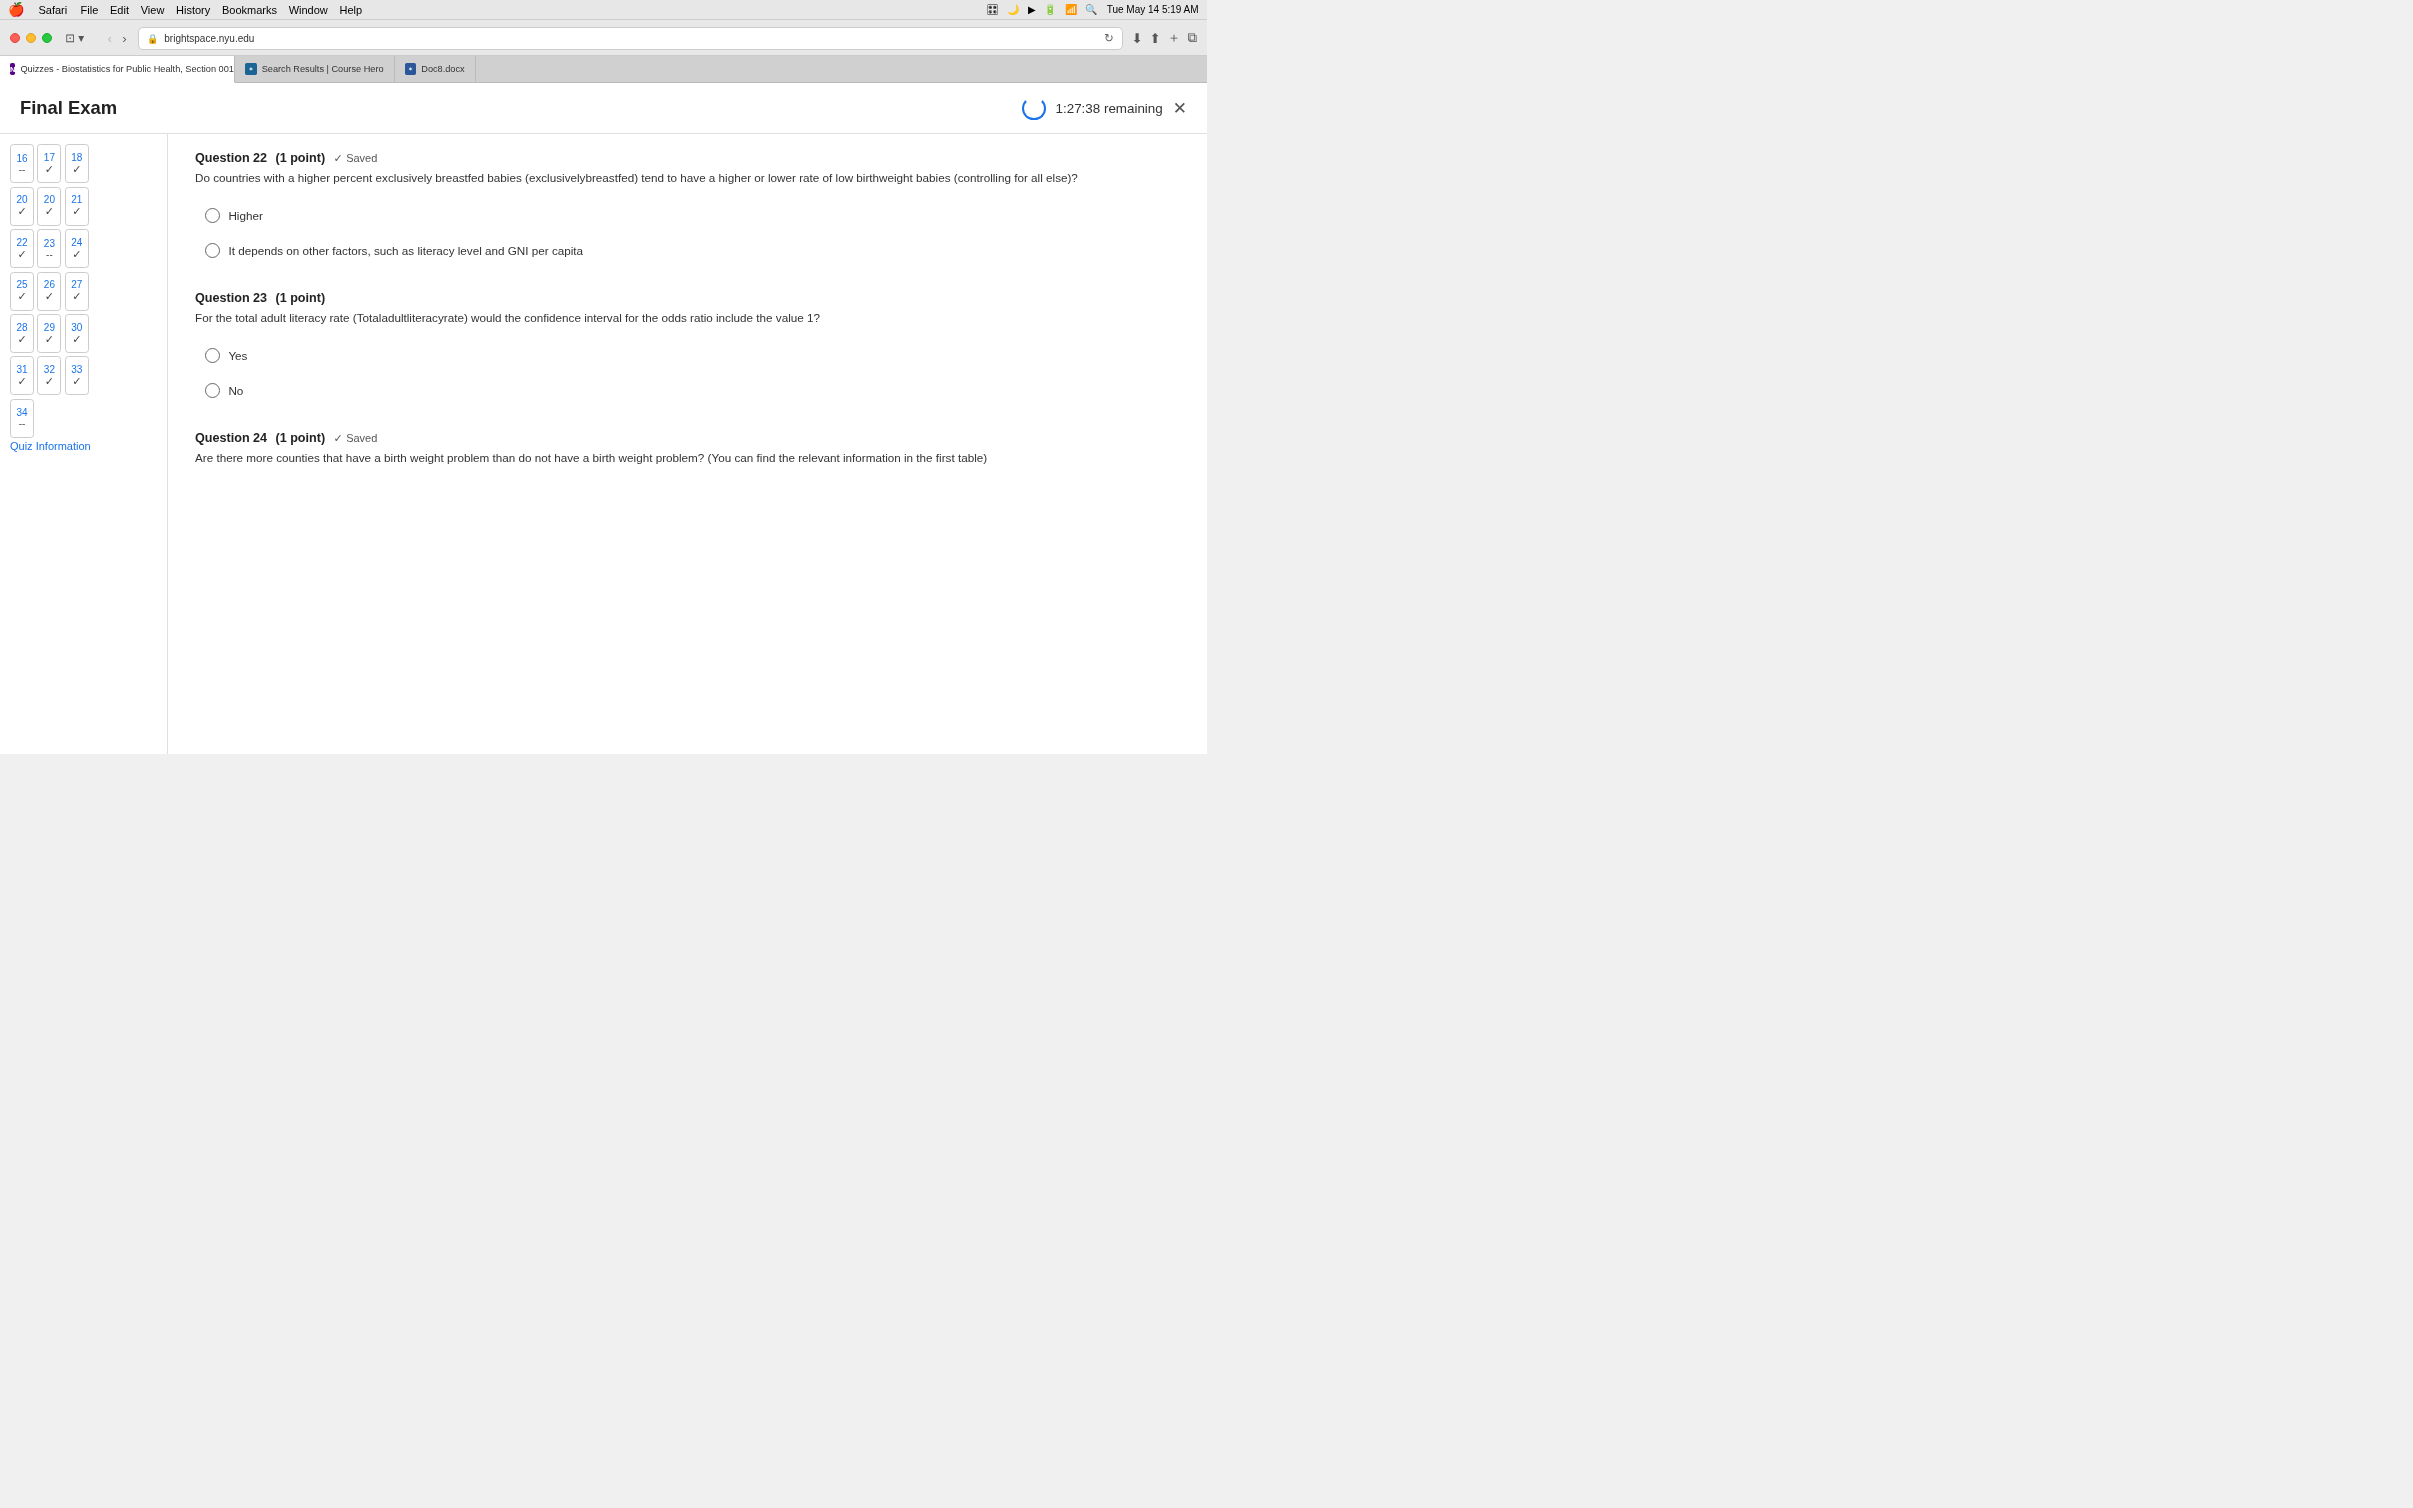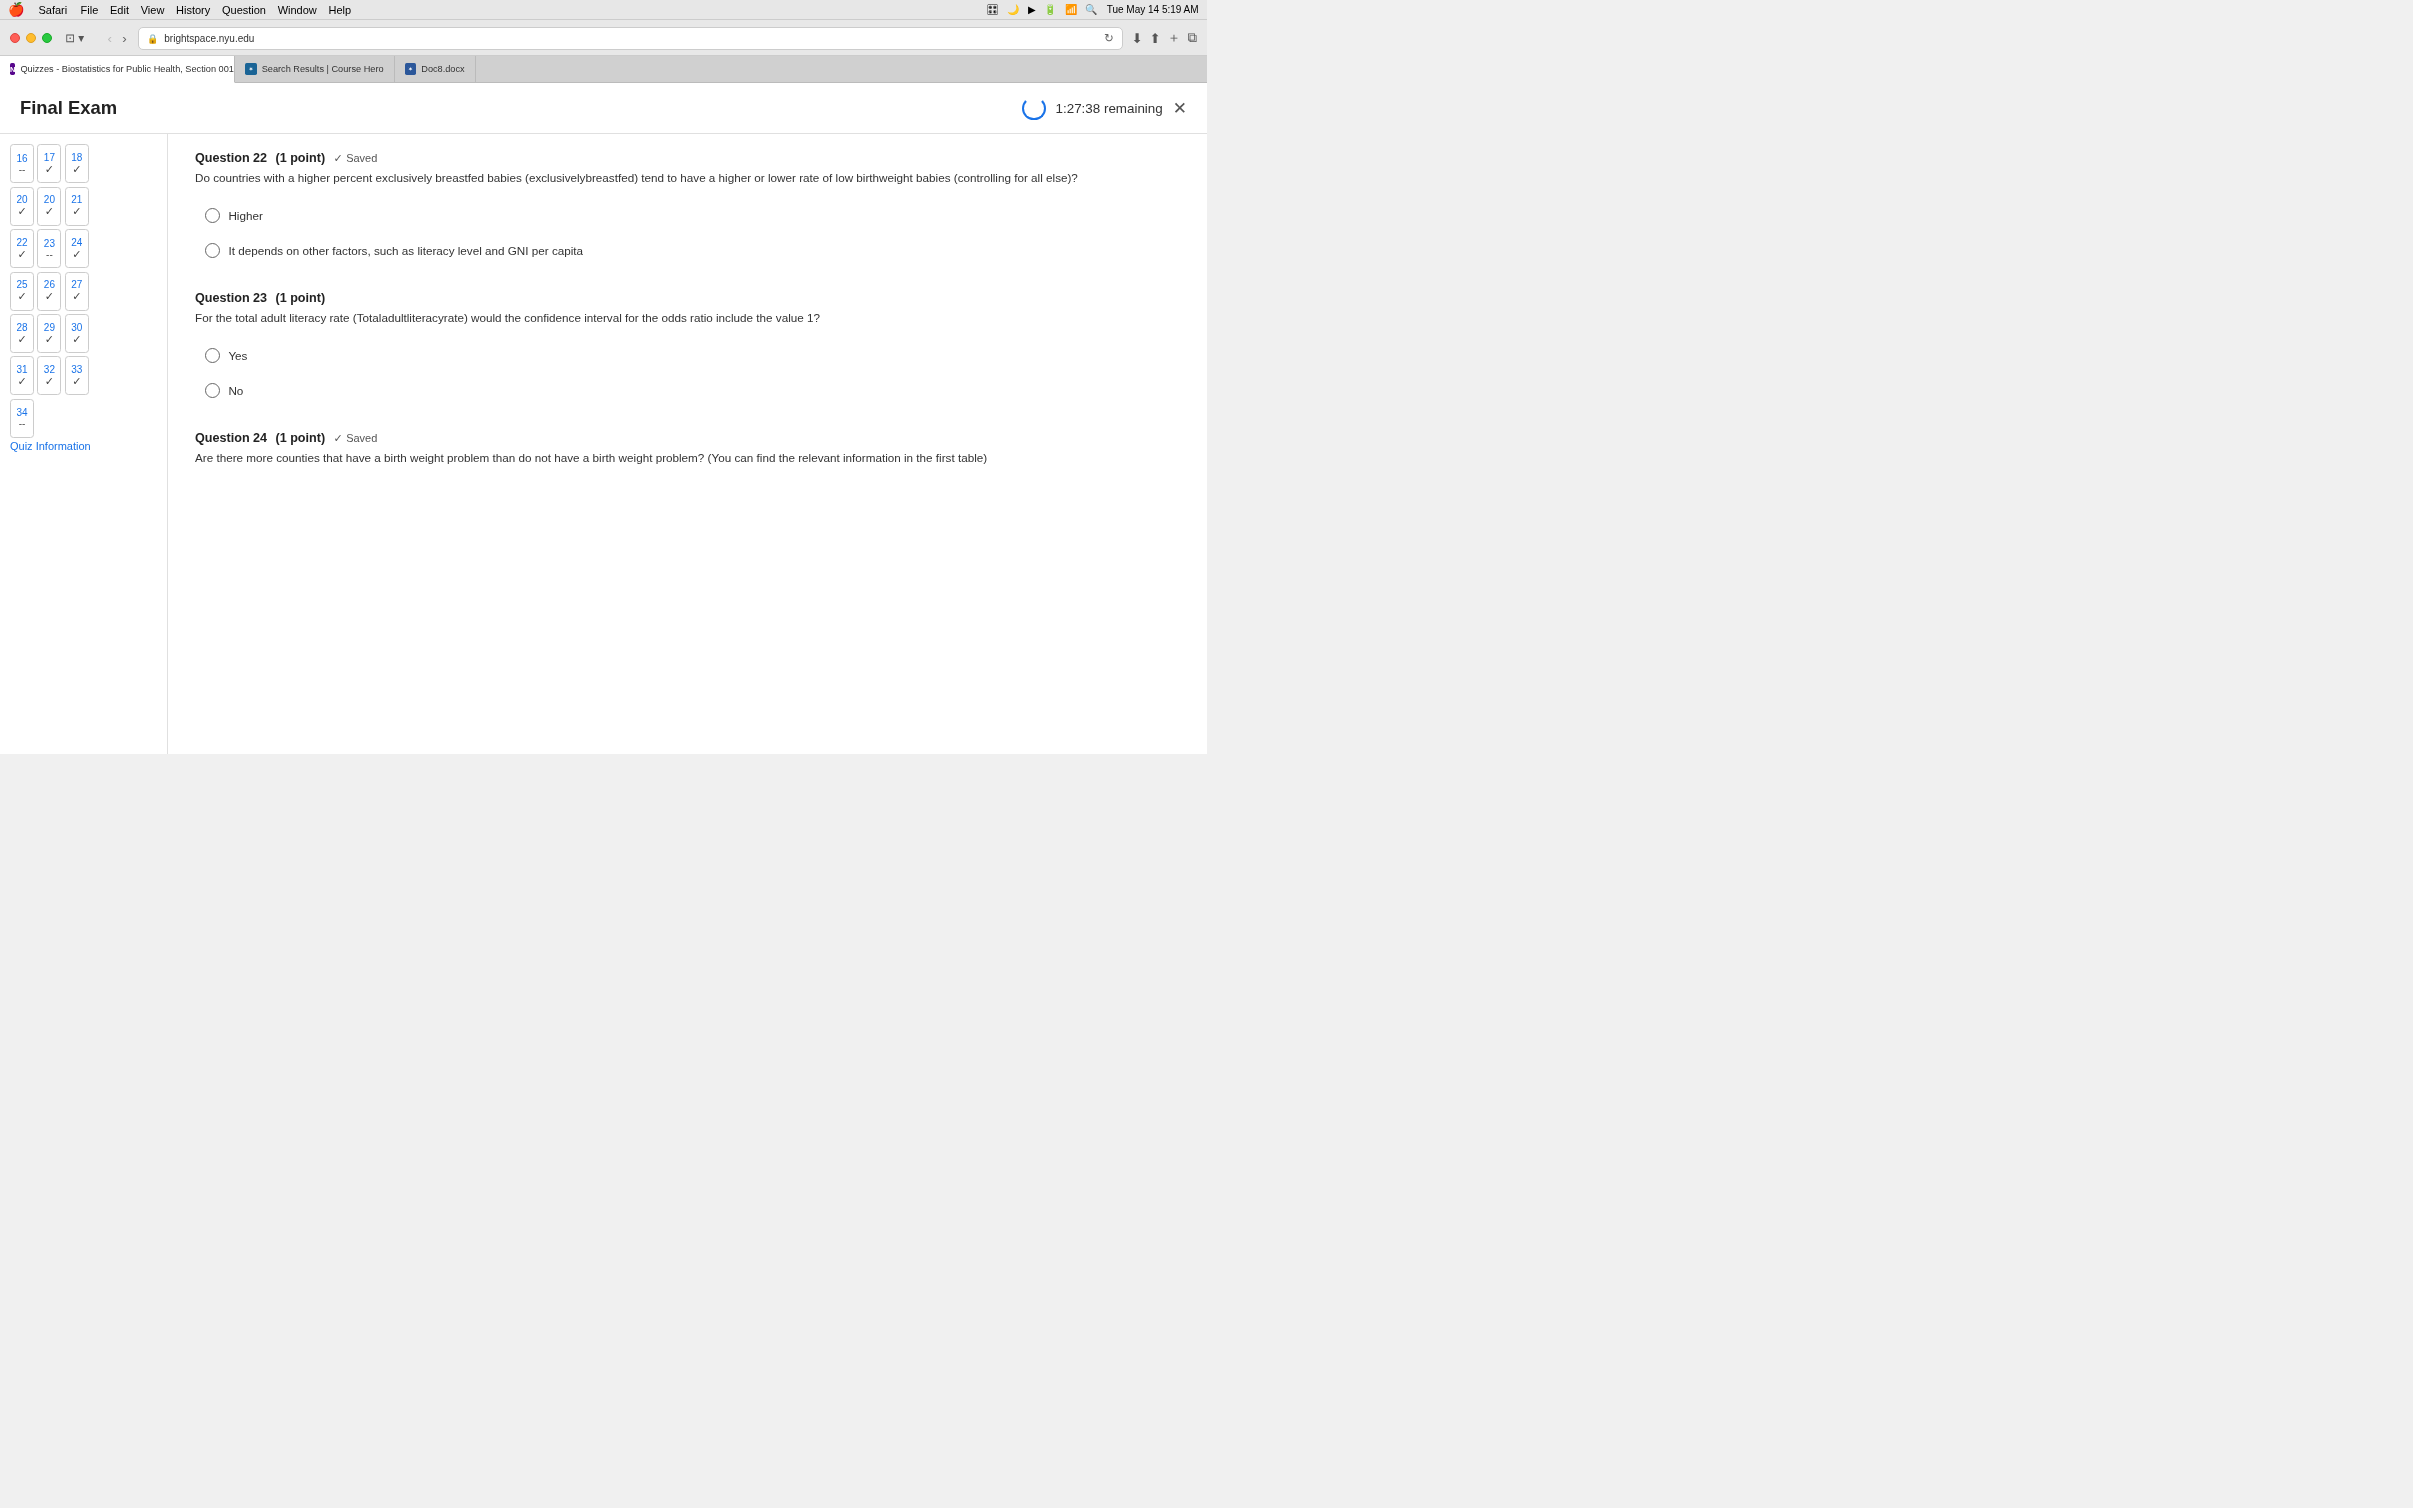--- a/index.html
+++ b/index.html
@@ -344,21 +344,21 @@
 <body>
 
 <div class="menu-bar">
   <span style="font-size:13.4px;">🍎</span>
   <span style="font-weight:400;">Safari</span>
   <div class="menu-items">
     <span>File</span>
     <span>Edit</span>
     <span>View</span>
     <span>History</span>
-    <span>Question</span>
+    <span>Bookmarks</span>
     <span>Window</span>
     <span>Help</span>
   </div>
   <div class="right-icons">
     <span>🎛</span>
     <span>🌙</span>
     <span>▶</span>
     <span>🔋</span>
     <span>📶</span>
     <span>🔍</span>

